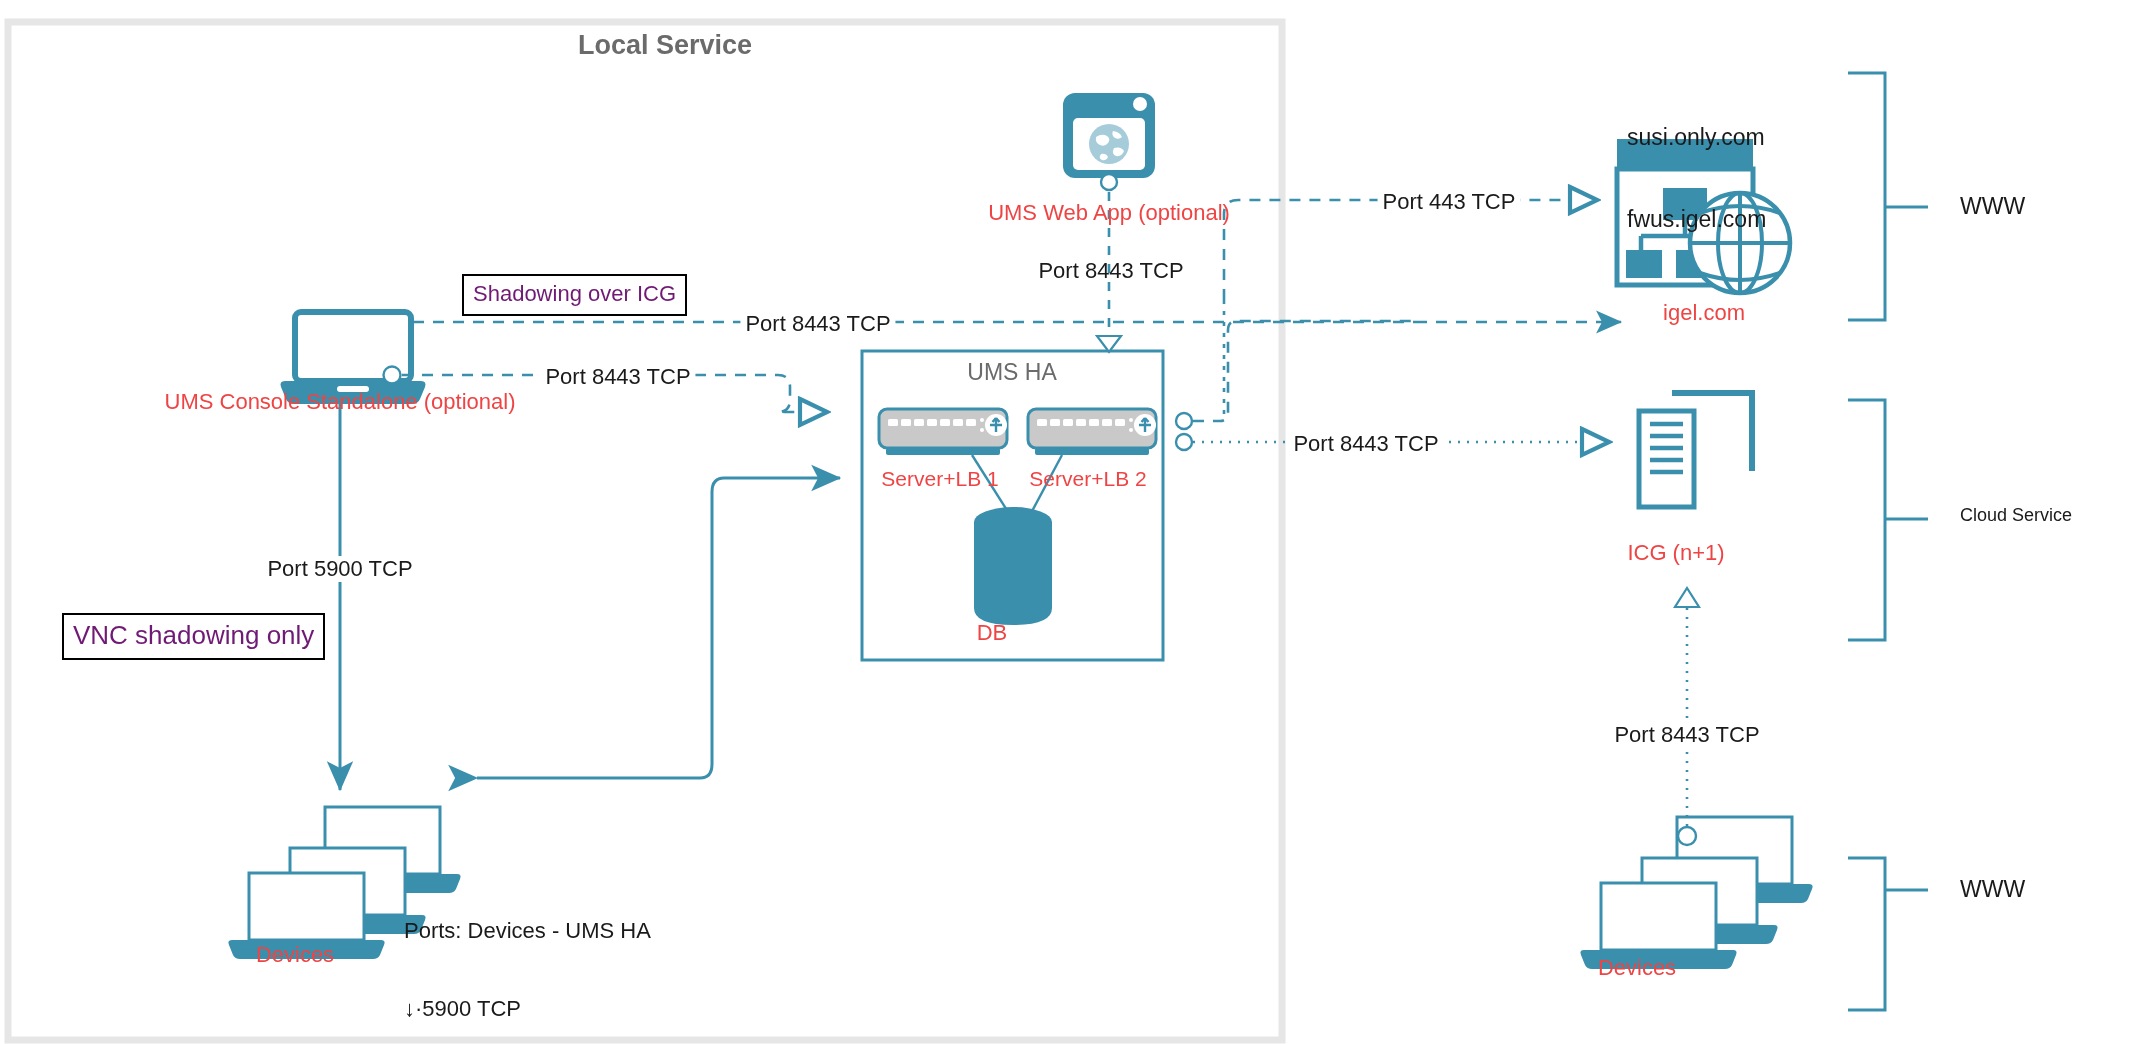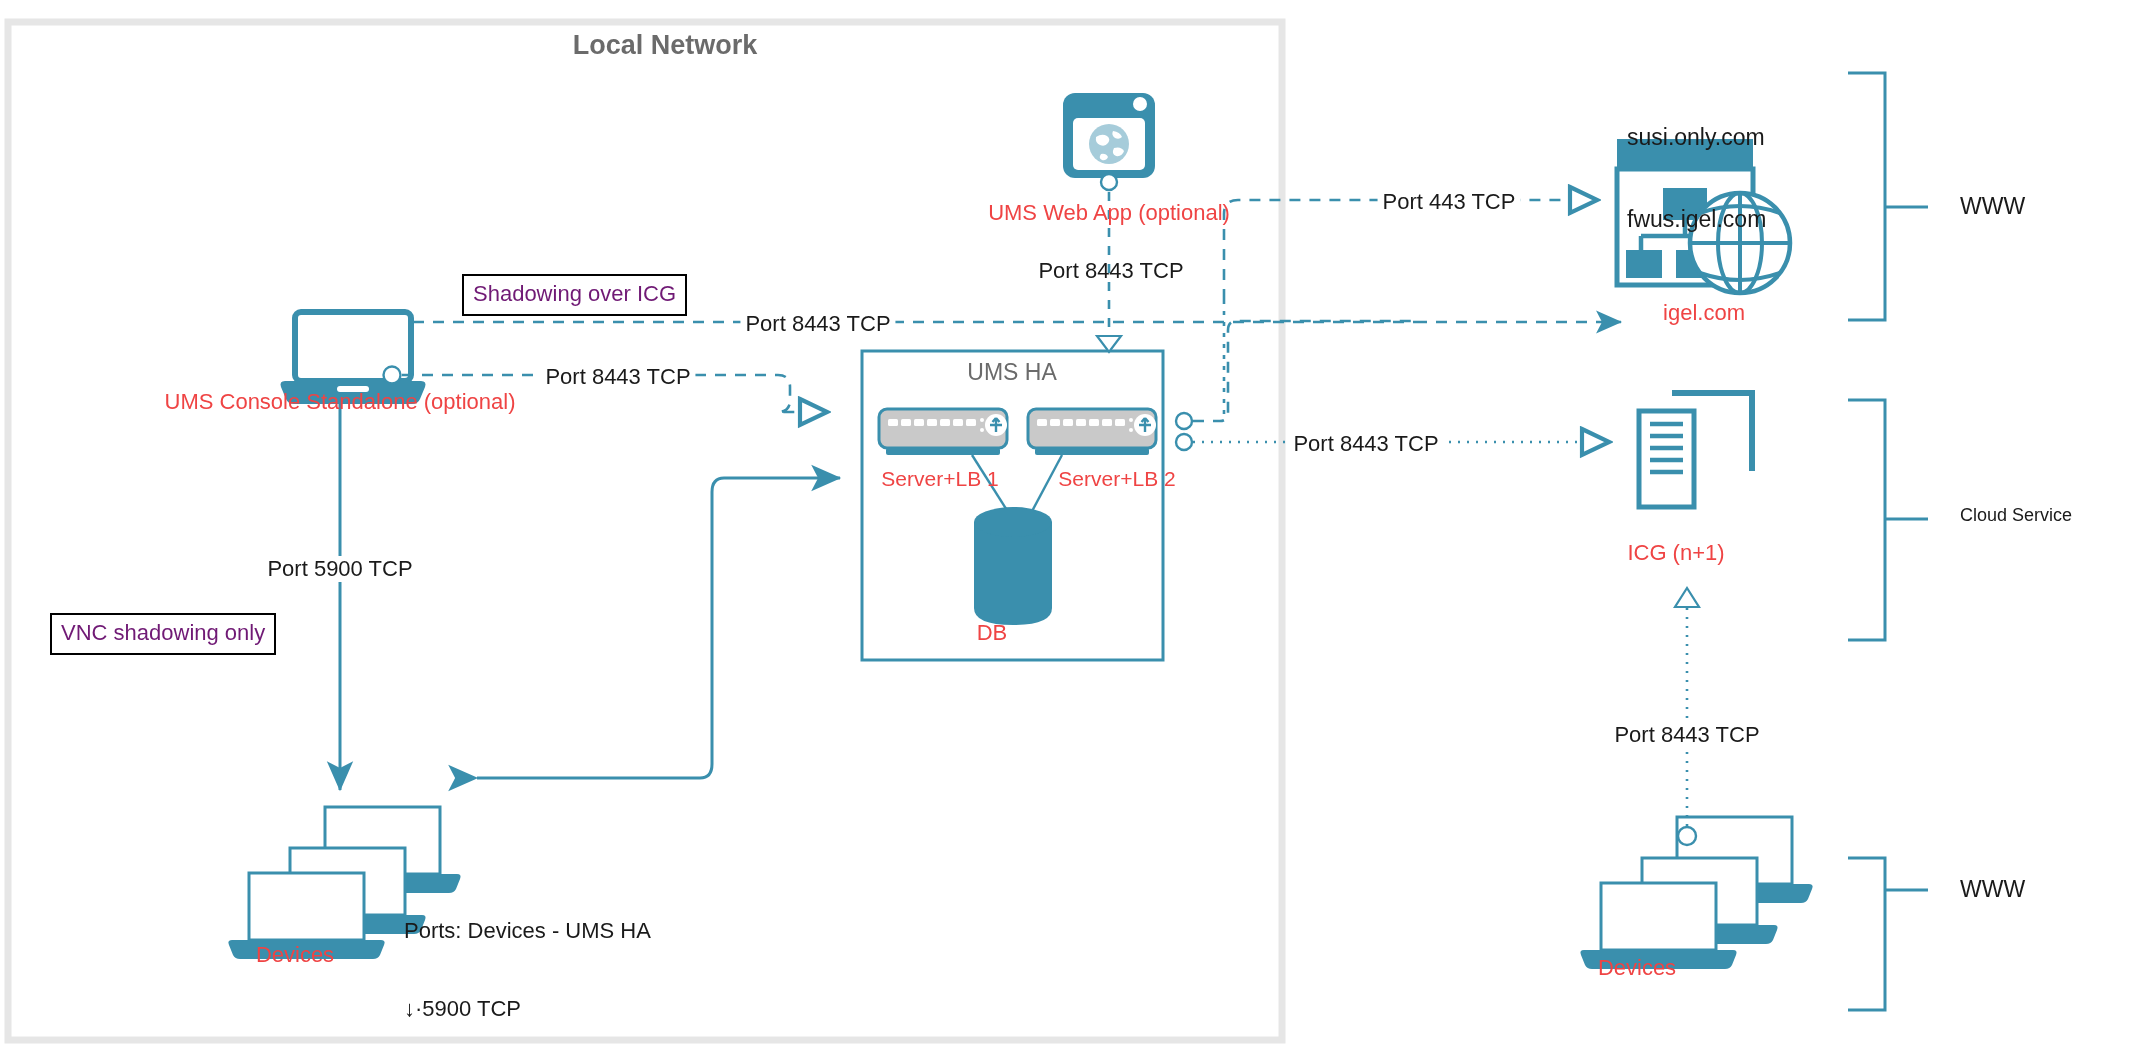--- a/index.html
+++ b/index.html
@@ -212,49 +212,49 @@
     <g fill="none" stroke="#3a8fad" stroke-width="3">
       <path d="M1848 400 H1885 V640 H1848"></path>
       <path d="M1885 519 H1928"></path>
     </g>
     <g fill="none" stroke="#3a8fad" stroke-width="3">
       <path d="M1848 858 H1885 V1010 H1848"></path>
       <path d="M1885 890 H1928"></path>
     </g>
   </svg>
 
-  <div class="lbl c t-gray" style="left:665px;top:30px;font-size:27px;font-weight:bold;">Local Network</div>
+  <div class="lbl c t-gray" style="left:665px;top:30px;font-size:27px;font-weight:bold;">Local Service</div>
 
   <div class="lbl c t-teal" style="left:1109px;top:200px;font-size:22px;">UMS Web App (optional)</div>
 
   <div class="lbl c t-black" style="left:1111px;top:258px;font-size:22px;">Port 8443 TCP</div>
 
   <div class="lbl c t-black" style="left:1449px;top:189px;font-size:22px;background:#fff;padding:0 5px;">Port 443 TCP</div>
 
   <div class="lbl c t-teal" style="left:340px;top:389px;font-size:22px;">UMS Console Standalone (optional)</div>
 
   <div class="boxlbl" style="left:462px;top:274px;font-size:22px;">Shadowing over ICG</div>
 
   <div class="lbl c t-black" style="left:818px;top:311px;font-size:22px;background:#fff;padding:0 5px;">Port 8443 TCP</div>
 
   <div class="lbl c t-black" style="left:618px;top:364px;font-size:22px;background:#fff;padding:0 5px;">Port 8443 TCP</div>
 
   <div class="lbl c t-gray" style="left:1012px;top:359px;font-size:23px;text-align:right;">UMS HA</div>
 
   <div class="lbl c t-teal" style="left:940px;top:467px;font-size:21px;">Server+LB 1</div>
 
-  <div class="lbl c t-teal" style="left:1088px;top:467px;font-size:21px;margin-left:29px;">Server+LB 2</div>
+  <div class="lbl c t-teal" style="left:1088px;top:467px;font-size:21px;">Server+LB 2</div>
 
   <div class="lbl c t-teal" style="left:992px;top:620px;font-size:22px;">DB</div>
 
   <div class="lbl c t-black" style="left:1366px;top:431px;font-size:22px;background:#fff;padding:0 6px;">Port 8443 TCP</div>
 
   <div class="lbl c t-black" style="left:340px;top:556px;font-size:22px;background:#fff;padding:0 5px;">Port 5900 TCP</div>
 
-  <div class="boxlbl" style="left:50px;top:613px;font-size:22px;">VNC shadowing only</div>
+  <div class="boxlbl" style="left:62px;top:613px;font-size:26px;">VNC shadowing only</div>
 
   <div class="lbl c t-teal" style="left:295px;top:942px;font-size:22px;">Devices</div>
 
   <div class="lbl l t-black" style="left:404px;top:866px;font-size:22px;">
     <div>Ports: Devices - UMS HA</div>
     <div>↓·5900 TCP</div>
     
     
     
     

